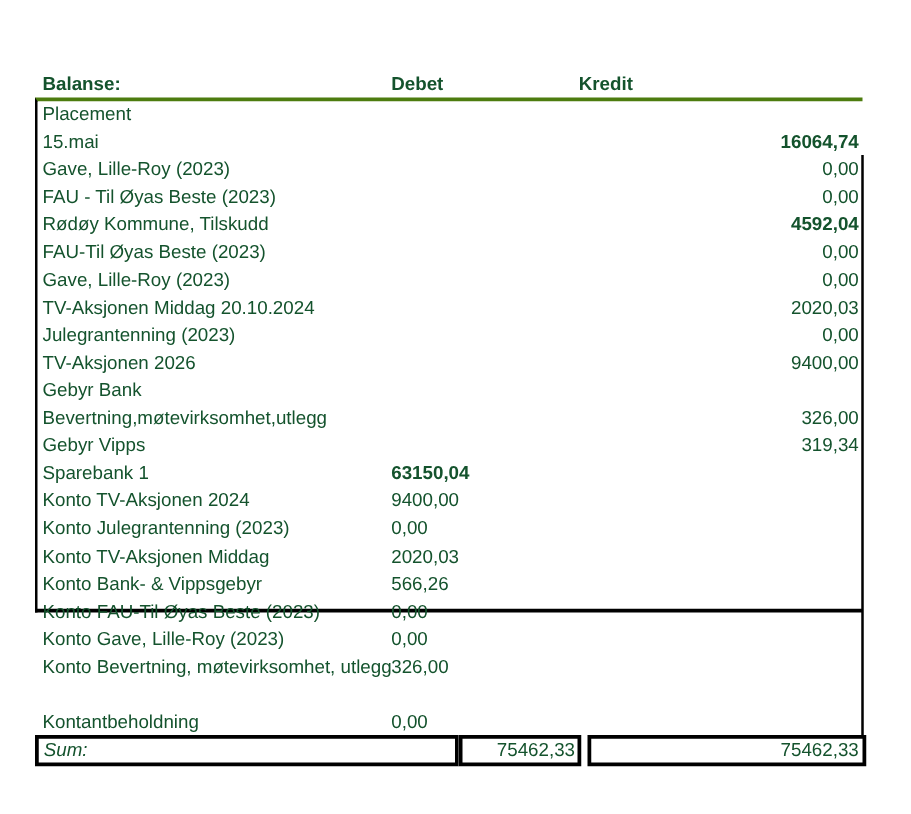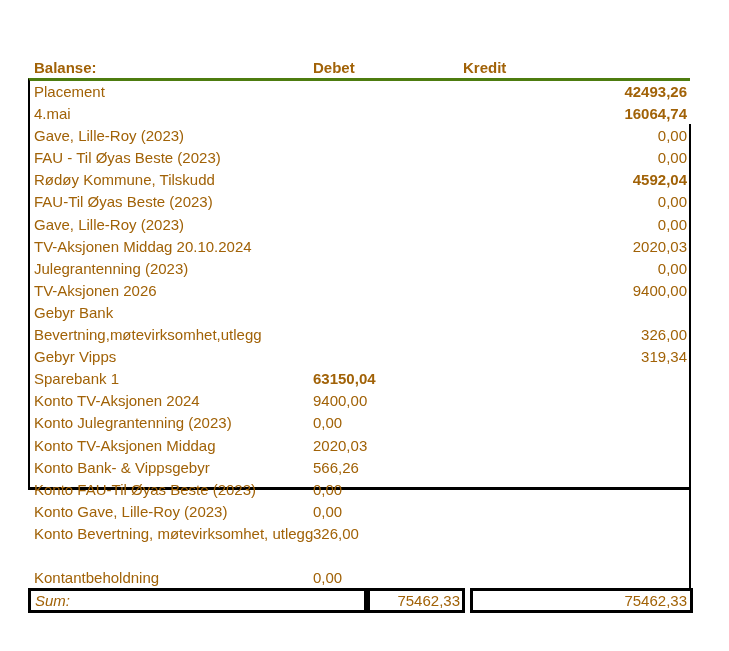--- a/index.html
+++ b/index.html
@@ -1,21 +1,21 @@
 <!DOCTYPE html>
 <html><head>
 <meta charset="utf-8">
 <style>
   html, body { margin: 0; padding: 0; background: #ffffff; }
   .page {
     position: relative;
     width: 729px;
     height: 651px;
     background: #ffffff;
-    color: #a16207;
+    color: #14532d;
     font-family: "Liberation Sans", sans-serif;
     overflow: hidden;
   }
   
   .header {
     position: absolute;
     left: 30px;
     top: 57px;
     width: 660px;
     height: 21px;
@@ -89,24 +89,23 @@
     <span class="h-label">Balanse:</span>
     <span class="h-debet">Debet</span>
     <span class="h-kredit">Kredit</span>
   </div>
 
   <div class="tablebox">
     <div class="rows">
         <div class="row">
           <span class="c-label">Placement</span>
           <span class="c-debet"></span>
-          <span class="c-kredit bold">42493,26</span>
-        </div>
-        <div class="row">
-          <span class="c-label">4.mai</span>
+        </div>
+        <div class="row">
+          <span class="c-label">15.mai</span>
           <span class="c-debet"></span>
           <span class="c-kredit bold">16064,74</span>
         </div>
         <div class="row">
           <span class="c-label">Gave, Lille-Roy (2023)</span>
           <span class="c-debet"></span>
           <span class="c-kredit">0,00</span>
         </div>
         <div class="row">
           <span class="c-label">FAU - Til Øyas Beste (2023)</span>

